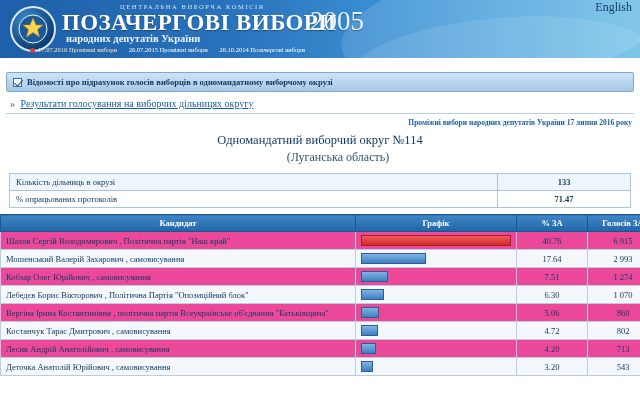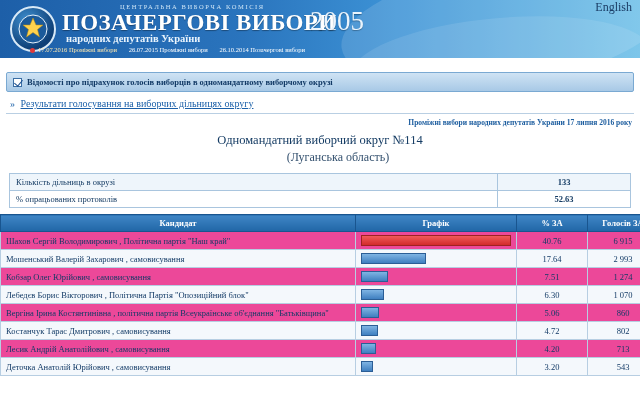--- a/index.html
+++ b/index.html
@@ -199,21 +199,21 @@
   <div class="okrug-sub">(Луганська область)</div>
 
   <table class="summary">
     <tbody>
       <tr>
         <td>Кількість дільниць в окрузі</td>
         <td class="val">133</td>
       </tr>
       <tr>
         <td>% опрацьованих протоколів</td>
-        <td class="val">52.63</td>
+        <td class="val">71.47</td>
       </tr>
     </tbody>
   </table>
 
   <table class="results">
     <thead>
       <tr>
         <th class="col-cand">Кандидат</th>
         <th class="col-graph">Графік</th>
         <th class="col-pct">% ЗА</th>

